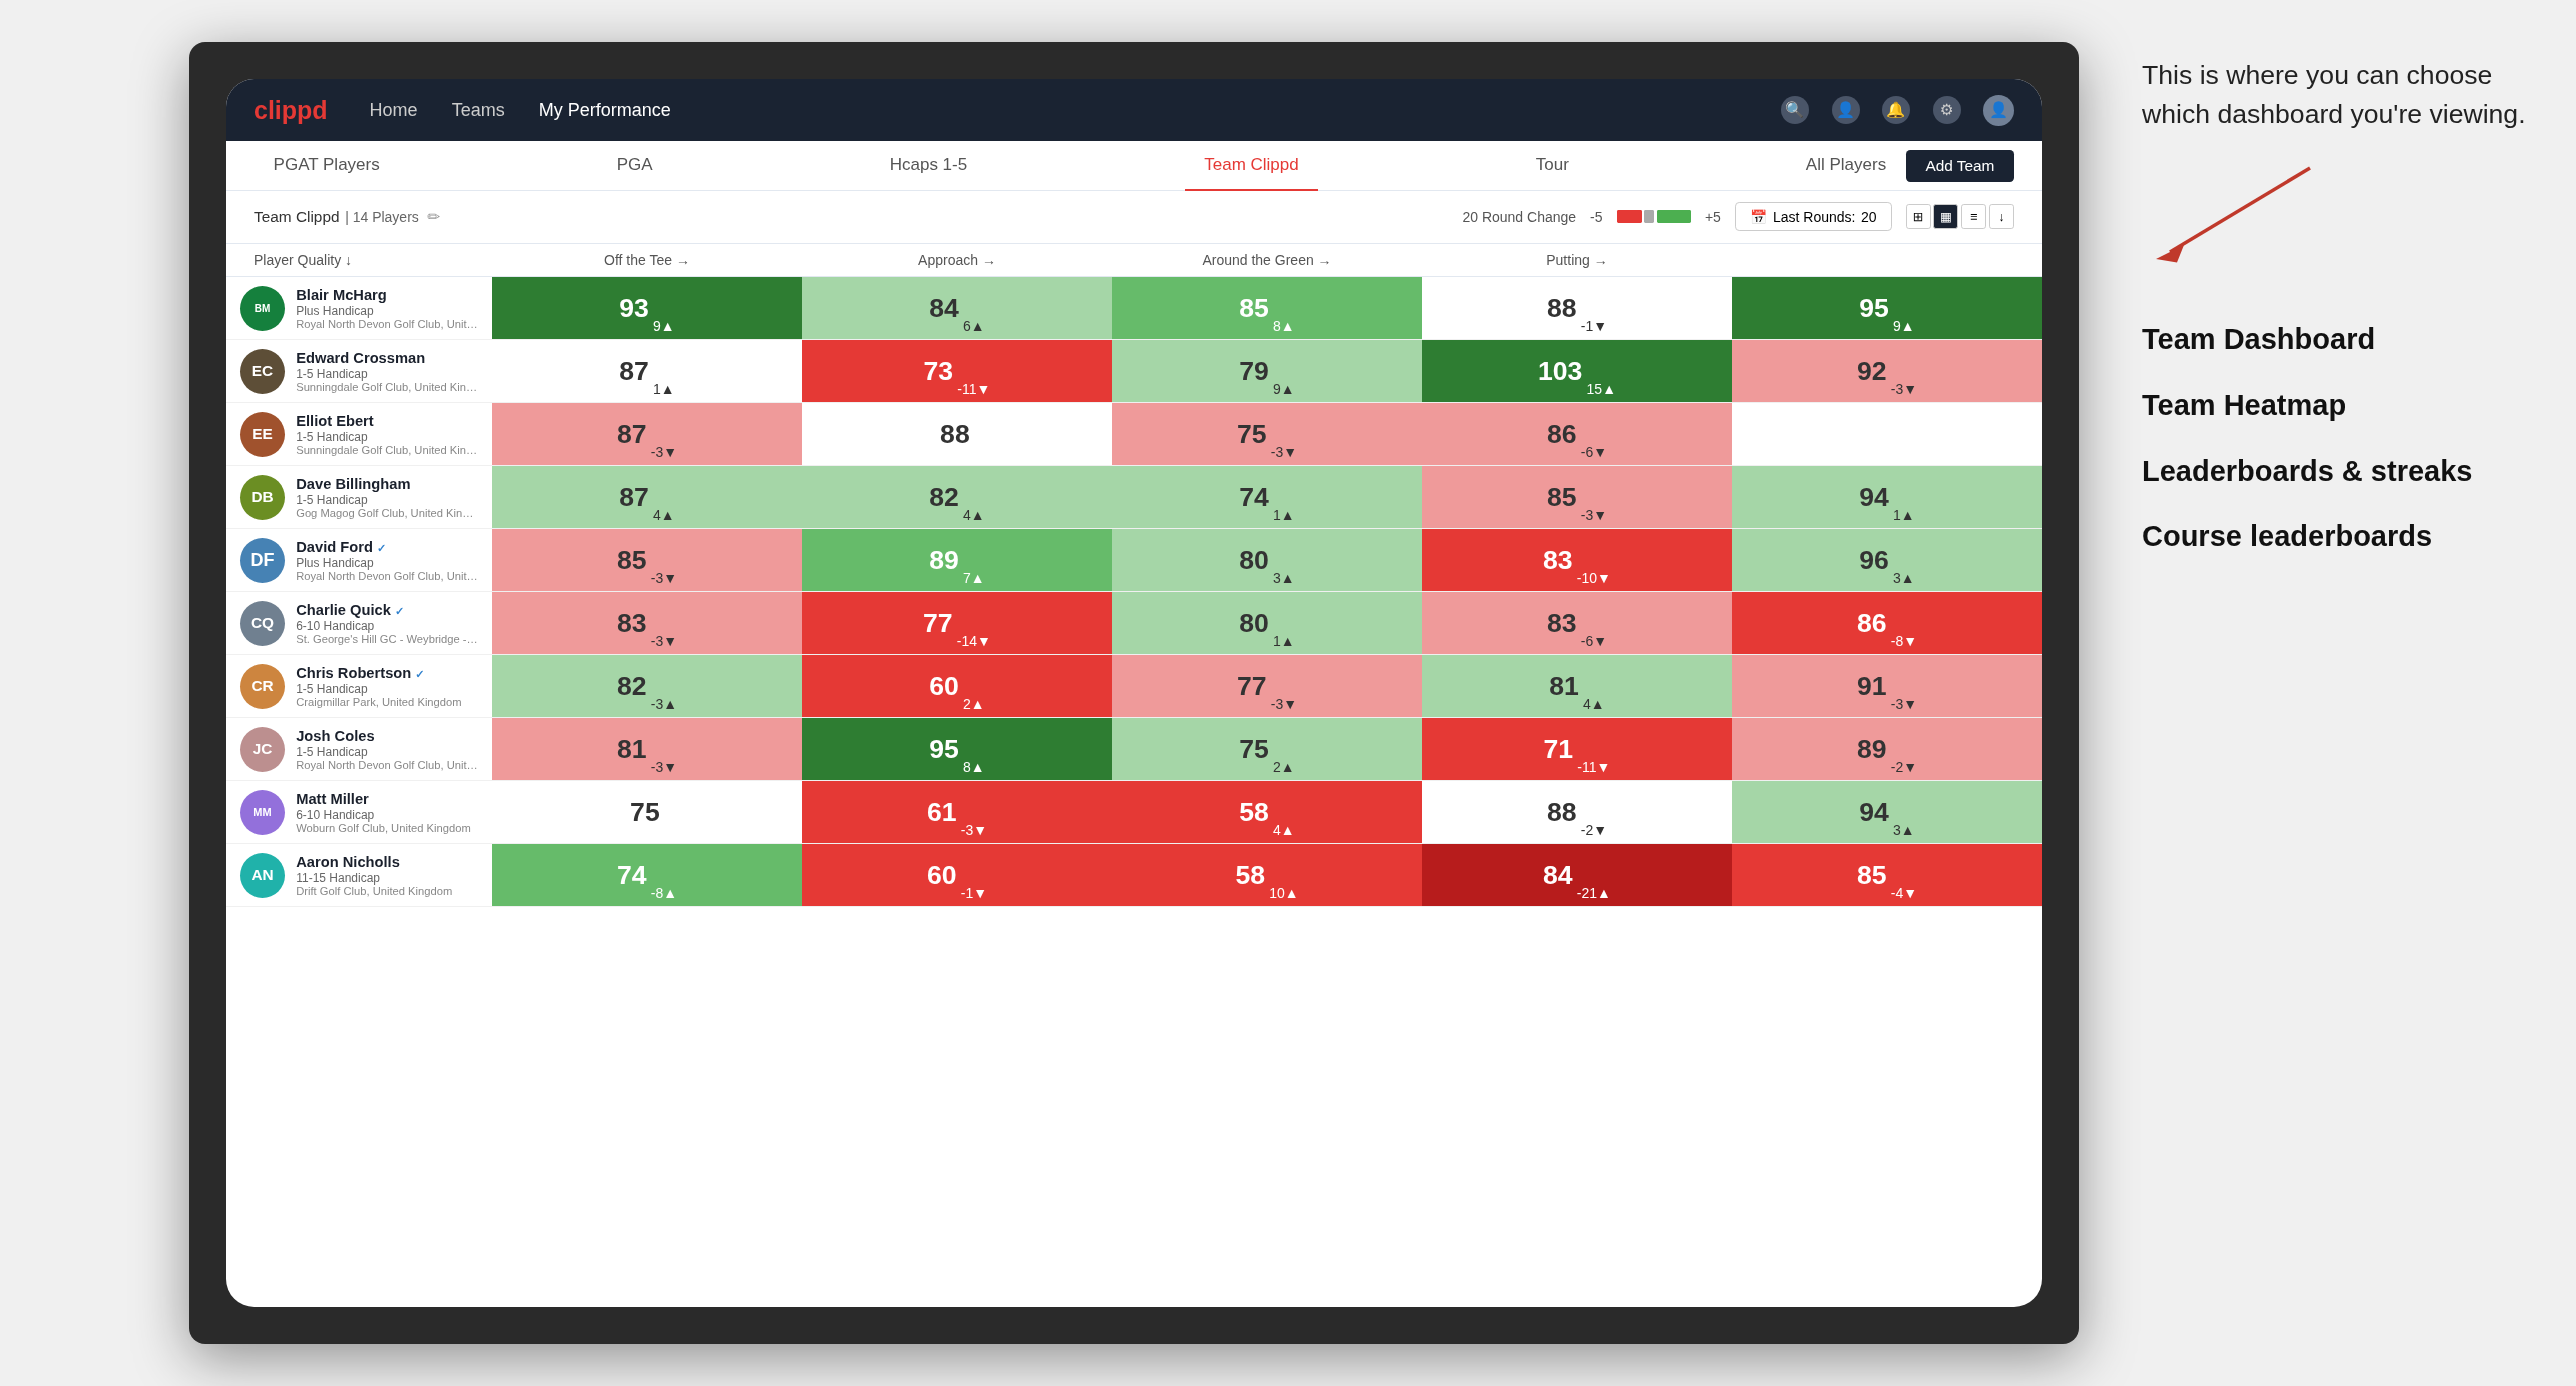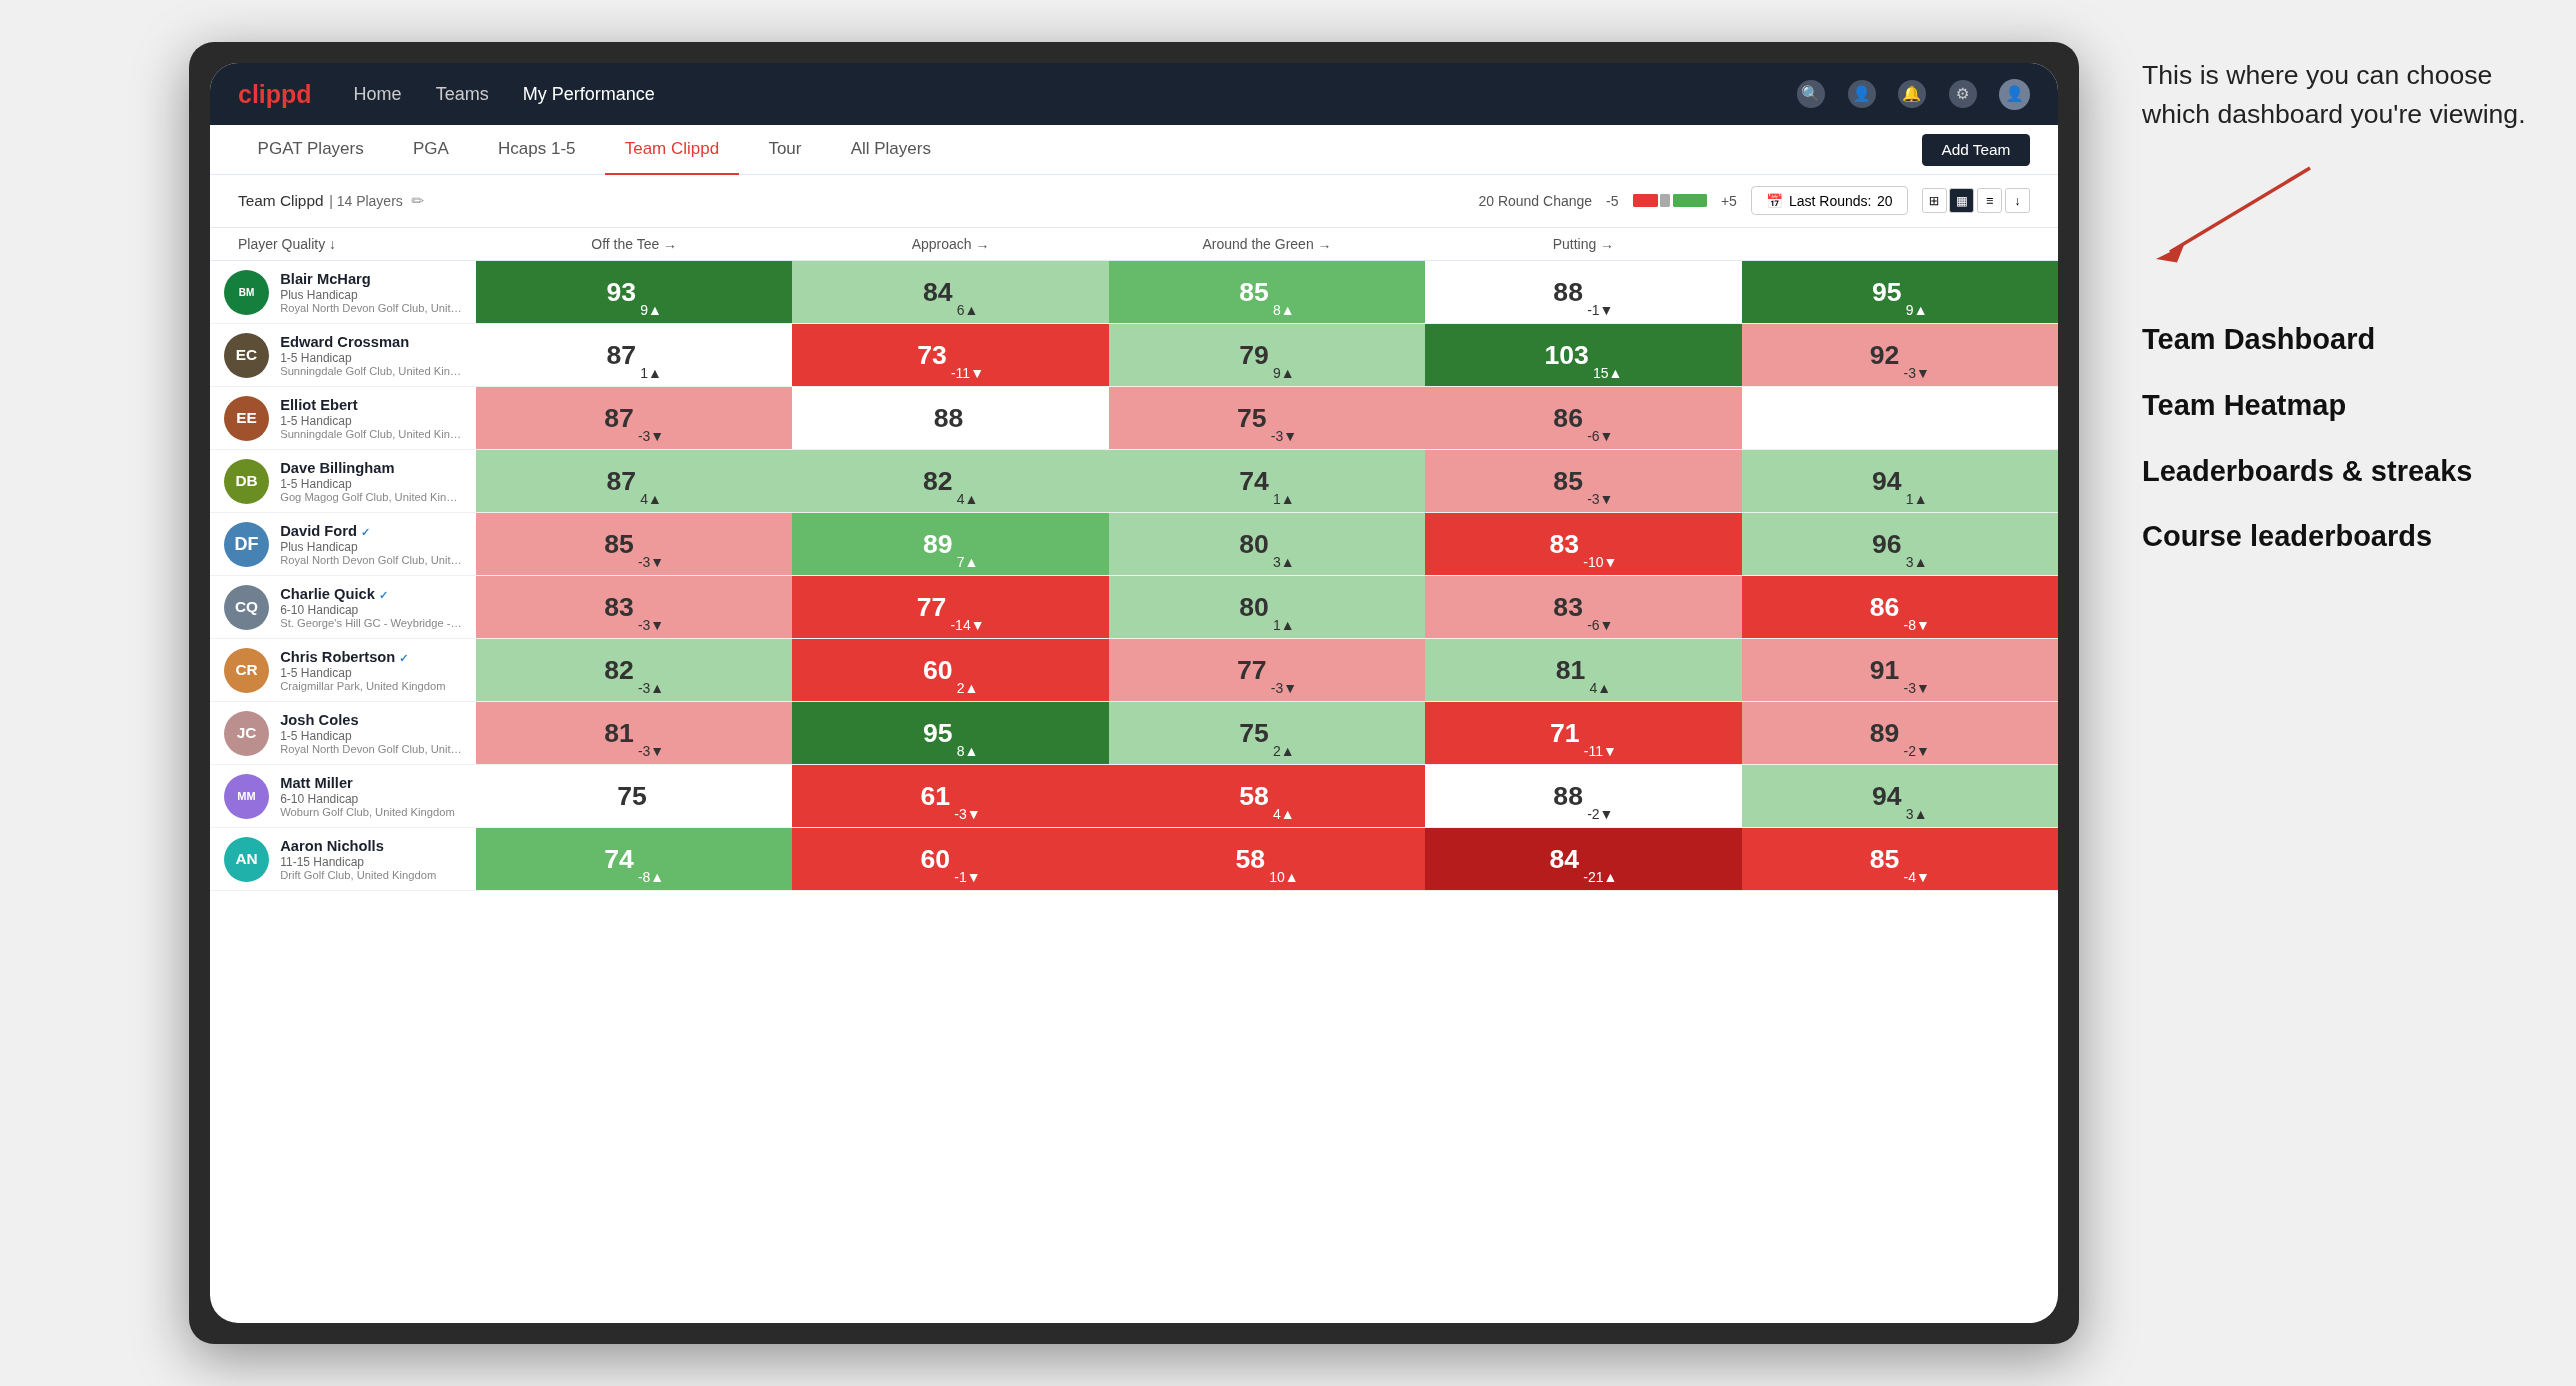--- a/index.html
+++ b/index.html
@@ -13,23 +13,23 @@
     }
 
     
     .tablet-frame {
       position: absolute;
       left: 189px;
       top: 42px;
       width: 1890px;
       height: 1302px;
       background: #2a2a2a;
-      border-radius: 25px;
+      border-radius: 16px;
       box-shadow: 0 14px 56px rgba(0,0,0,0.4);
-      padding: 21px;
+      padding: 37px;
     }
     .tablet-screen {
       width: 100%;
       height: 100%;
       background: #fff;
       border-radius: 28px;
       overflow: hidden;
       display: flex;
       flex-direction: column;
     }
@@ -98,20 +98,21 @@
       height: 50px;
       display: flex;
       align-items: center;
       padding: 0 28px;
       flex-shrink: 0;
     }
     .sub-nav-links {
       display: flex;
       gap: 10px;
       flex: 1;
+      justify-content: space-between;
     }
     .sub-nav-link {
       color: #555;
       font-size: 17px;
       padding: 0 19.6px;
       height: 50px;
       display: flex;
       align-items: center;
       cursor: pointer;
       border-bottom: 2.1px solid transparent;

